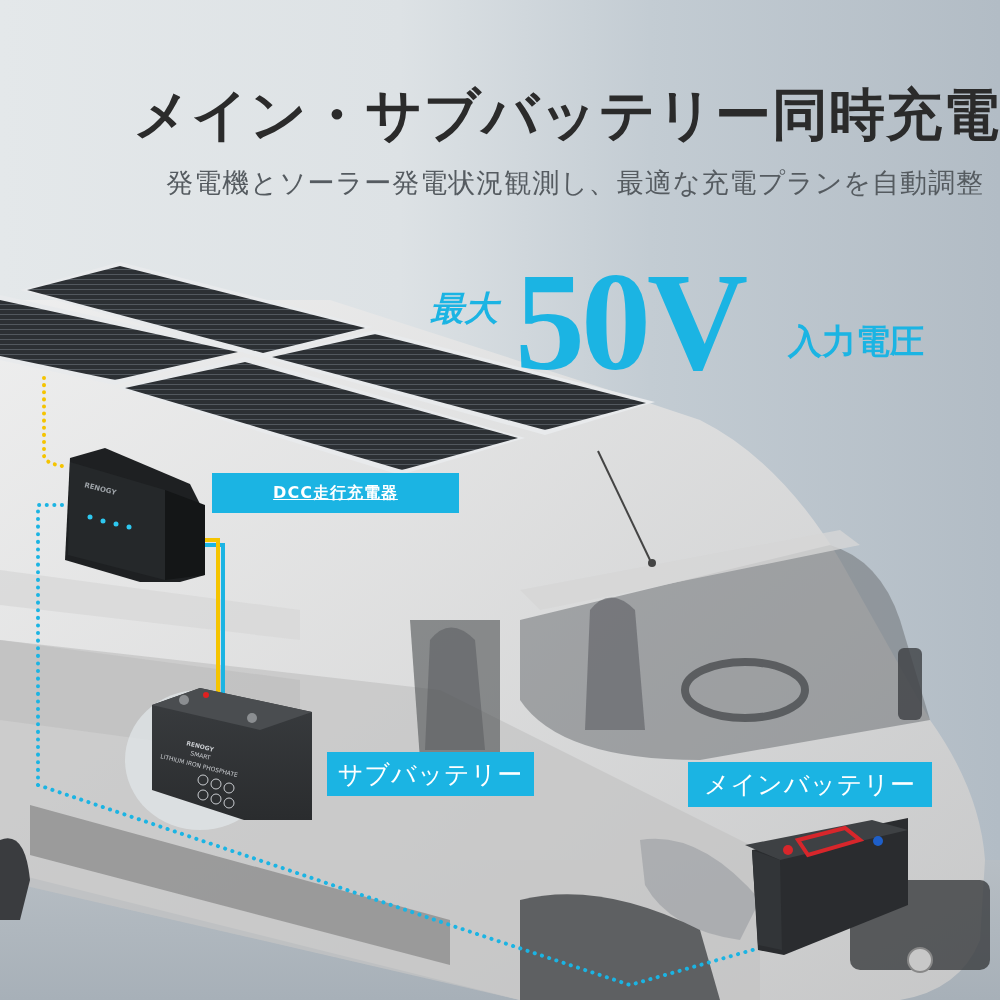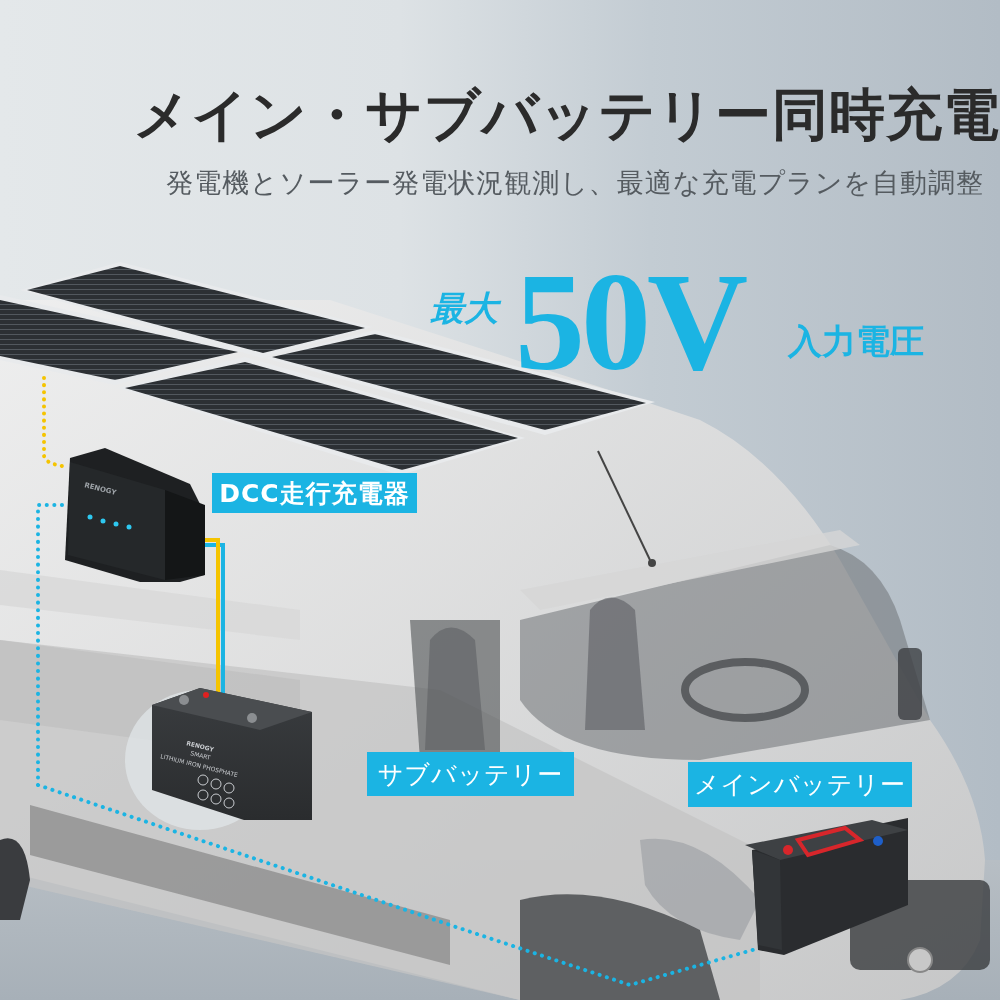--- a/index.html
+++ b/index.html
@@ -24,23 +24,23 @@
   }
   .spec { position: absolute; color: #1bb4e3; font-weight: bold; }
   .spec-pre { left: 430px; top: 286px; font-size: 34px; font-style: italic; }
   .spec-value { left: 515px; top: 252px; font-size: 140px; line-height: 140px; letter-spacing: -4px;
                 font-family: Liberation Serif, serif; }
   .spec-post { left: 788px; top: 286px; font-size: 34px; margin-top: 33px; }
   .tag {
     position: absolute; background: #1bb4e3; color: #ffffff; text-align: center;
     display: flex; align-items: center; justify-content: center; letter-spacing: 1px;
   }
-  .tag-dcc { left: 212px; top: 473px; width: 205px; height: 40px; font-size: 25px; font-weight: bold; }
-  .tag-sub { left: 327px; top: 752px; width: 207px; height: 44px; font-size: 25px; margin-left: 40px; }
-  .tag-main { left: 688px; top: 762px; width: 224px; height: 45px; font-size: 25px; }
+  .tag-dcc { left: 212px; top: 473px; width: 247px; height: 40px; font-size: 16px; font-weight: bold; text-decoration: underline; }
+  .tag-sub { left: 327px; top: 752px; width: 207px; height: 44px; font-size: 25px; }
+  .tag-main { left: 688px; top: 762px; width: 244px; height: 45px; font-size: 25px; }
 </style>
 </head>
 <body>
 
 <div class="stage">
   <div class="floor"></div>
 
   <svg class="scene" viewBox="0 0 1000 1000" width="1000" height="1000">
     <defs>
       <pattern id="cells" width="9" height="5" patternUnits="userSpaceOnUse">

